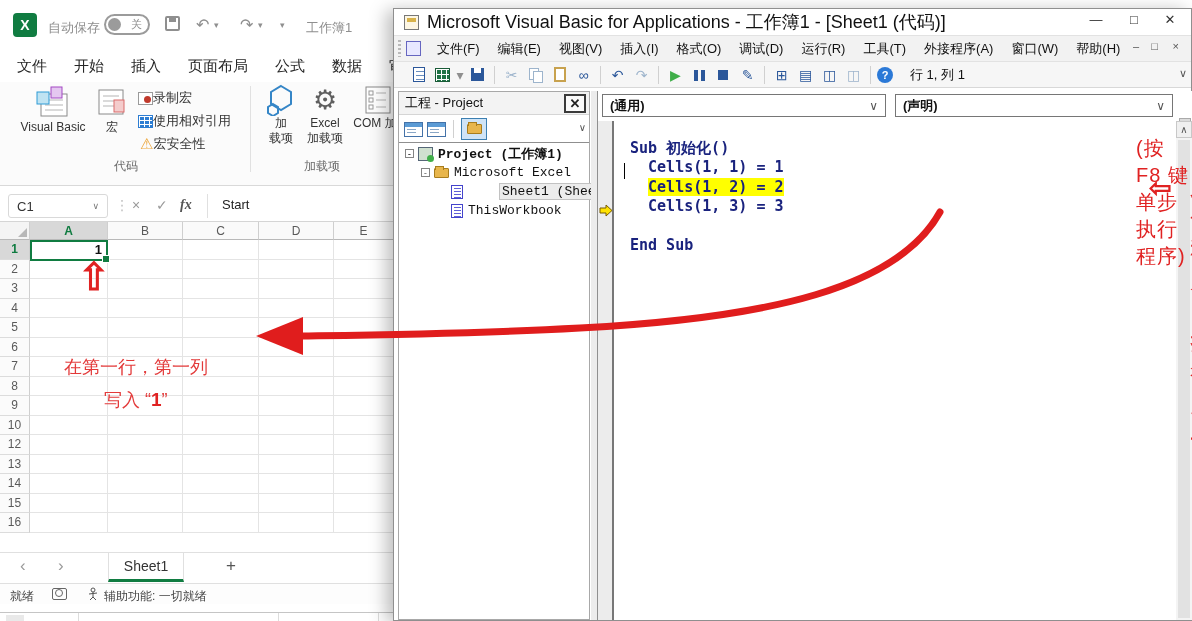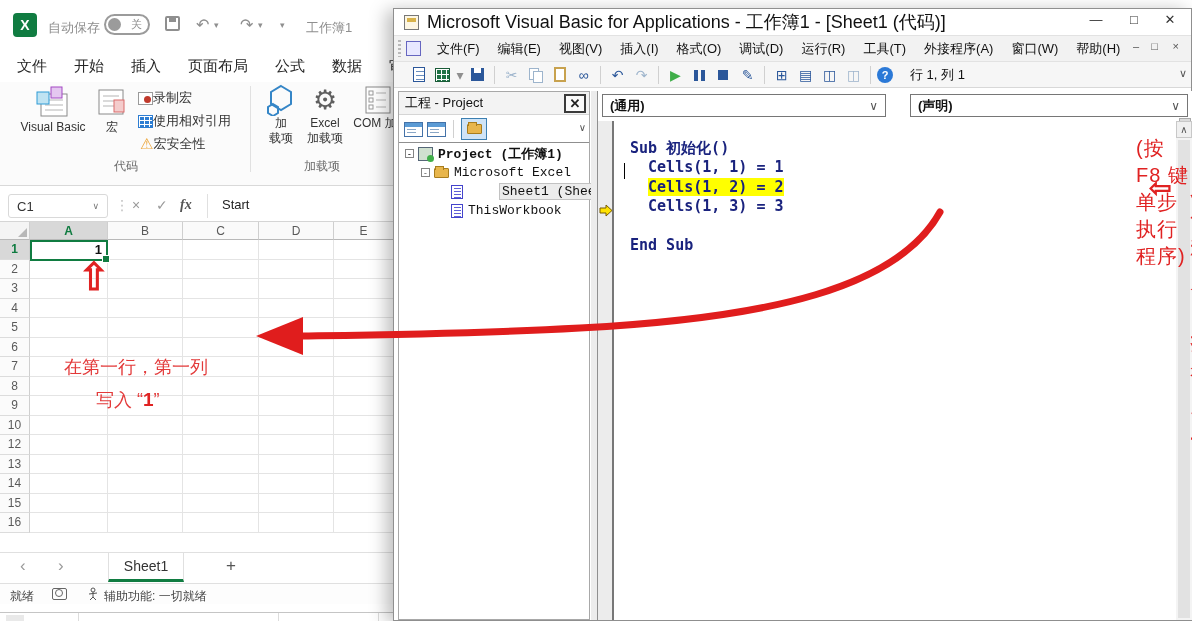--- a/index.html
+++ b/index.html
@@ -73,21 +73,21 @@
   .recico::after{content:"";position:absolute;left:2px;bottom:2px;width:6px;height:6px;border:1px solid #666;border-radius:50%}
   .sliver{position:absolute;left:0;top:612px;width:394px;height:9px;border-top:1px solid #c5c5c5;background:#fff}
   .sliver i{position:absolute;top:0;width:1px;height:9px;background:#dcdcdc}
   .sliver b{position:absolute;left:6px;top:2px;width:18px;height:7px;background:#e9e9e9}
 
   
   .red{color:#e02222}
   .upArrow{position:absolute;left:78px;top:258px;font-size:38px;font-weight:bold;line-height:38px}
   .resTitle{position:absolute;left:70px;top:310px;font-size:21px;font-weight:800;letter-spacing:1px}
   .resL1{position:absolute;left:64px;top:355px;font-size:18px;color:#e33a3a}
-  .resL2{position:absolute;left:96px;top:388px;font-size:18px;color:#e33a3a}
+  .resL2{position:absolute;left:104px;top:388px;font-size:18px;color:#e33a3a}
   .resL2 b{font-size:19px;color:#e02222}
 
   
   .vba{position:absolute;left:393px;top:8px;width:799px;height:613px;background:#fff;border:1px solid #8f8f8f;
        box-shadow:-7px 2px 16px rgba(0,0,0,.25)}
   .vtitle{position:absolute;left:0;top:0;width:100%;height:26px;background:#fff;display:flex;align-items:center}
   .vticon{width:15px;height:15px;margin:0 8px 0 10px;background:#fdf6e3;border:1px solid #777;position:relative}
   .vticon::after{content:"";position:absolute;left:2px;top:2px;width:9px;height:4px;background:#d8b24a}
   .vtext{font-size:18px;color:#111}
   .wctl{position:absolute;top:3px;width:30px;height:20px;text-align:center;font-size:13px;color:#333}
@@ -562,21 +562,21 @@
       </div>
     </div>
 
     <div class="vsplit"></div>
 
     <div class="codepane">
       <div class="combo" style="left:4px;width:284px">
         <span>(通用)</span>
         <span class="cv">∨</span>
       </div>
-      <div class="combo" style="left:312px;width:278px">
+      <div class="combo" style="left:297px;width:278px">
         <span>(声明)</span>
         <span class="cv">∨</span>
       </div>
       <div class="cornerbox"></div>
 
       <div class="cmargin"></div>
       <svg class="stepArrow" width="14" height="13">
         <polygon points="1,4 7,4 7,1 13,6.5 7,12 7,9 1,9" fill="#ffe200" stroke="#7a5c00" stroke-width="1"></polygon>
       </svg>
       <div class="codebody">

